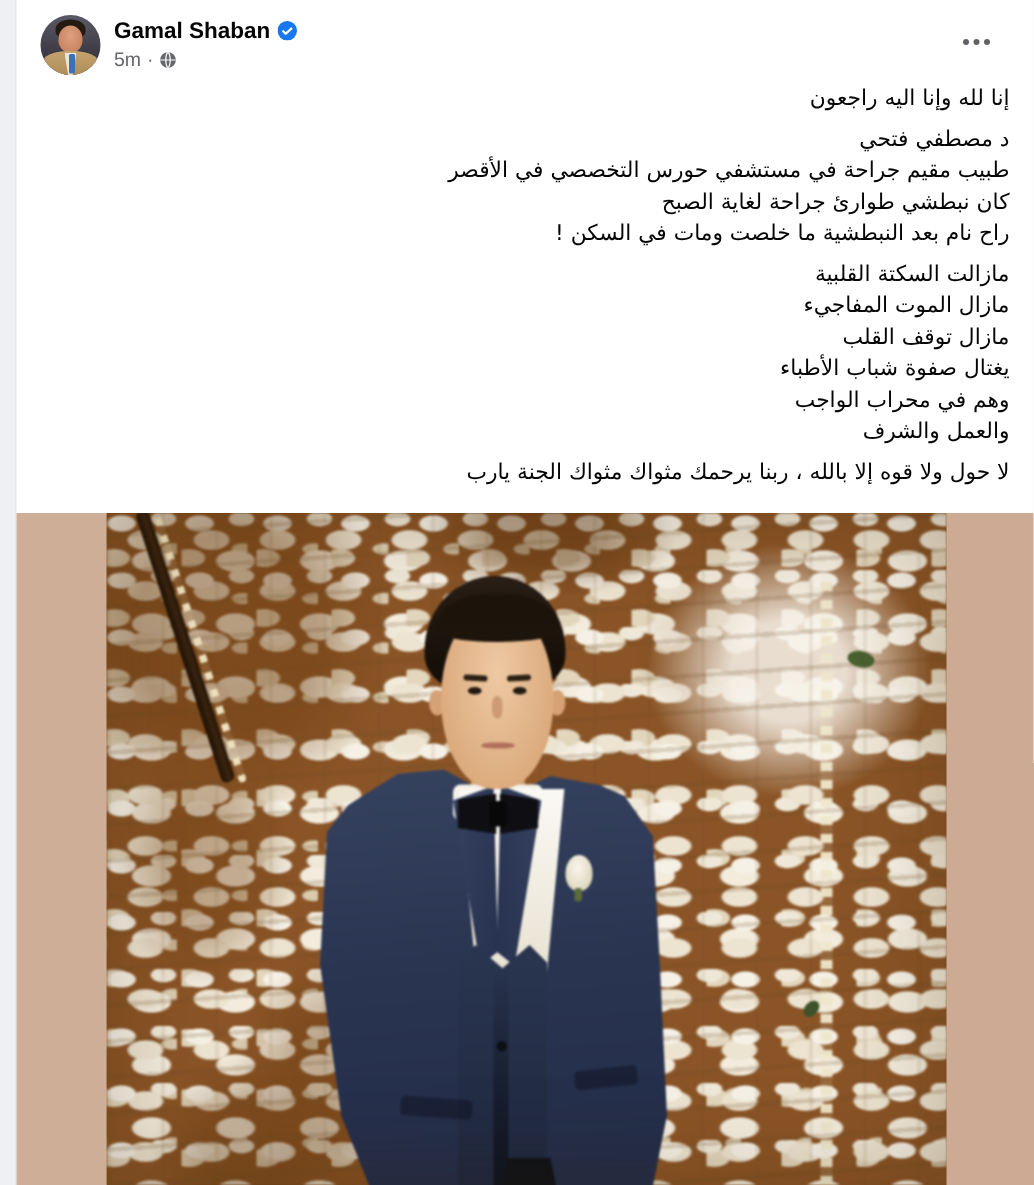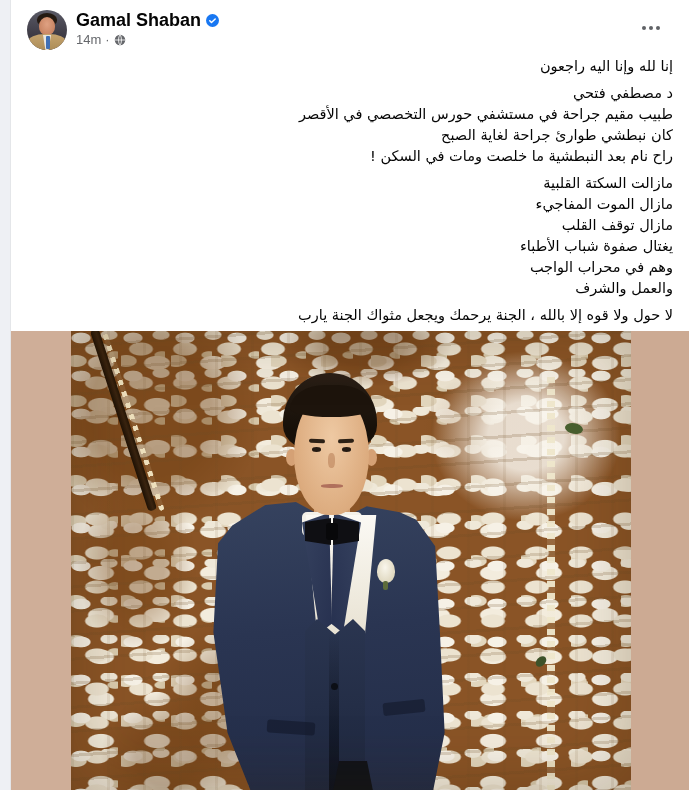--- a/index.html
+++ b/index.html
@@ -20,33 +20,33 @@
     flex:none; cursor:pointer;
   }
   .av-hair { position:absolute; left:10px; top:3px; width:20px; height:13px; background:#241a12; border-radius:50% 50% 40% 40%; }
   .av-face { position:absolute; left:12px; top:7px; width:16px; height:18px; background:radial-gradient(ellipse at 50% 40%,#dfa182,#c07a57); border-radius:50% 50% 45% 45%; }
   .av-suit { position:absolute; left:1px; top:24px; width:38px; height:18px; background:linear-gradient(180deg,#c5a36e,#a98a55); border-radius:45% 45% 0 0; }
   .av-shirt { position:absolute; left:16px; top:25px; width:8px; height:15px; background:#e9e6df; clip-path:polygon(0 0,100% 0,70% 100%,30% 100%); }
   .av-tie { position:absolute; left:18.5px; top:26px; width:4px; height:13px; background:#3f6fb5; border-radius:1px; }
 
   .header-info { margin-left:9px; padding-top:1px; }
   .name-row { display:flex; align-items:center; gap:5px; }
-  .author-name { font-size:18px; font-weight:700; color:#050505; line-height:19px; cursor:pointer; }
+  .author-name { font-size:15px; font-weight:700; color:#050505; line-height:19px; cursor:pointer; }
   .badge { width:13px; height:13px; display:block; }
   .meta-row { display:flex; align-items:center; gap:4px; margin-top:2px; color:#65676b; font-size:13px; line-height:16px; }
   .globe { width:12px; height:12px; display:block; }
   .more-button {
     position:absolute; right:22px; top:18px; width:32px; height:20px;
     display:flex; align-items:center; justify-content:center; gap:3px; cursor:pointer; border-radius:4px;
   }
   .more-button i { width:4px; height:4px; border-radius:50%; background:#606266; }
 
   
   .post-text {
-    direction:rtl; text-align:right; padding:6px 16px 5px 16px;
+    direction:rtl; text-align:right; padding:6px 16px 16px 16px;
     font-family:"DejaVu Sans","Liberation Sans",sans-serif;
     font-size:14.5px; line-height:21px; color:#050505;
   }
   .para { margin-bottom:6px; }
   .para:last-child { margin-bottom:0; }
 
   
   .photo-section { flex:1; min-height:0; display:flex; cursor:pointer; }
   .matte { background:#cfae98; }
   .matte-left { width:60px; }
@@ -156,40 +156,40 @@
     </div>
     <div class="header-info">
       <div class="name-row">
         <span class="author-name">Gamal Shaban</span>
         <svg class="badge" viewBox="0 0 24 24">
           <circle cx="12" cy="12" r="12" fill="#1877f2"></circle>
           <path d="M7 12.6l3.1 3.1L17 9.3" fill="none" stroke="#fff" stroke-width="2.8" stroke-linecap="round" stroke-linejoin="round"></path>
         </svg>
       </div>
       <div class="meta-row">
-        <span>14m</span>
+        <span>5m</span>
         <span>·</span>
         <svg class="globe" viewBox="0 0 16 16">
           <circle cx="8" cy="8" r="7" fill="#65676b"></circle>
           <path d="M1.2 8h13.6 M8 1.2c2.6 2 2.6 11.6 0 13.6 M8 1.2c-2.6 2-2.6 11.6 0 13.6" fill="none" stroke="#fff" stroke-width="1.1"></path>
         </svg>
       </div>
     </div>
     <div class="more-button">
       <i></i>
         <i></i>
         <i></i>
     </div>
   </div>
 
   <div class="post-text">
       <div class="para">إنا لله وإنا اليه راجعون</div>
       <div class="para">د مصطفي فتحي<br>طبيب مقيم جراحة في مستشفي حورس التخصصي في الأقصر<br>كان نبطشي طوارئ جراحة لغاية الصبح<br>راح نام بعد النبطشية ما خلصت ومات في السكن !</div>
       <div class="para">مازالت السكتة القلبية<br>مازال الموت المفاجيء<br>مازال توقف القلب<br>يغتال صفوة شباب الأطباء<br>وهم في محراب الواجب<br>والعمل والشرف</div>
-      <div class="para">لا حول ولا قوه إلا بالله ، الجنة يرحمك ويجعل مثواك الجنة يارب</div>
+      <div class="para">لا حول ولا قوه إلا بالله ، ربنا يرحمك مثواك مثواك الجنة يارب</div>
     </div>
 
   <div class="photo-section" title="Young man in a navy three-piece suit with black bow tie and white boutonniere standing in front of a white paper-flower backdrop">
     <div class="matte matte-left"></div>
     <div class="photo">
       <div class="photo-art">
         <div class="flowers"></div>
         <div class="patch patch-1"></div>
         <div class="patch patch-2"></div>
         <div class="patch patch-3"></div>

